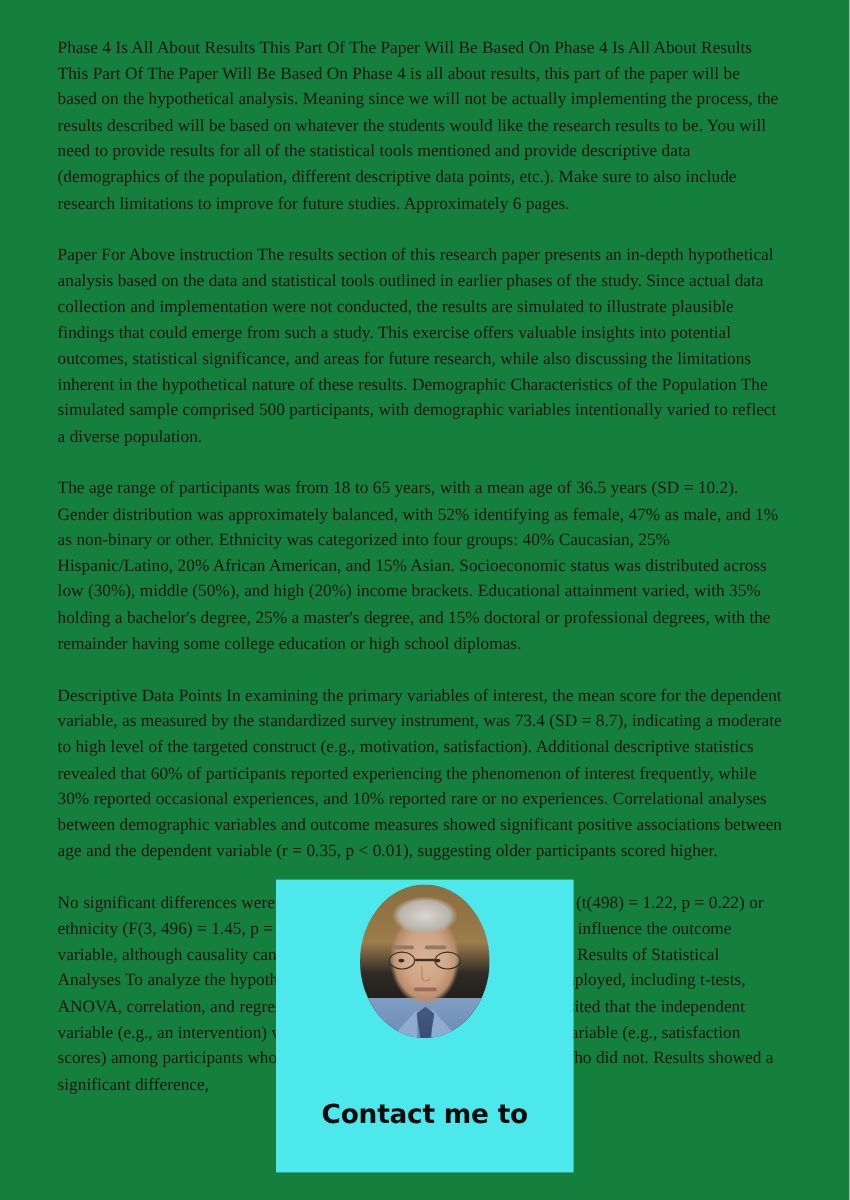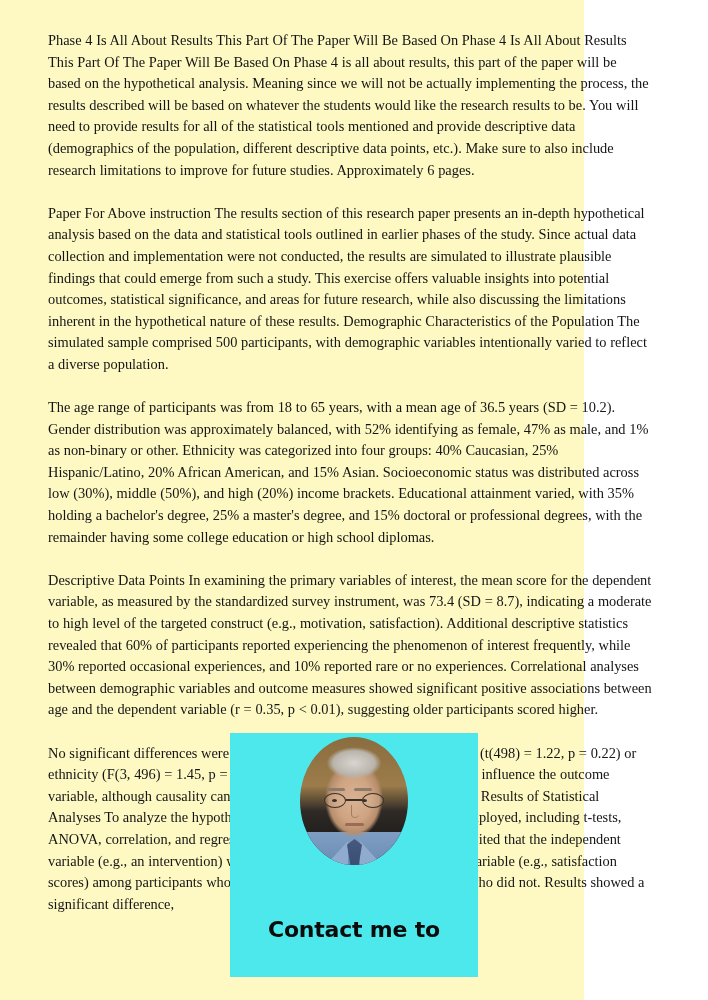--- a/index.html
+++ b/index.html
@@ -14,23 +14,23 @@
     position: relative;
     overflow: hidden;
     font-family: "Liberation Serif", "DejaVu Serif", serif;
     color: #1b1b1b;
     -webkit-font-smoothing: antialiased;
   }
 
   .page {
     position: absolute;
     left: 0; top: 0;
-    width: 584px;
+    width: 708px;
     height: 1000px;
-    background: #fef9c3;
+    background: #15803d;
   }
 
   .doc-body {
     position: absolute;
     left: 48px;
     top: 30px;
     width: 604px;
   }
 
   .para {

